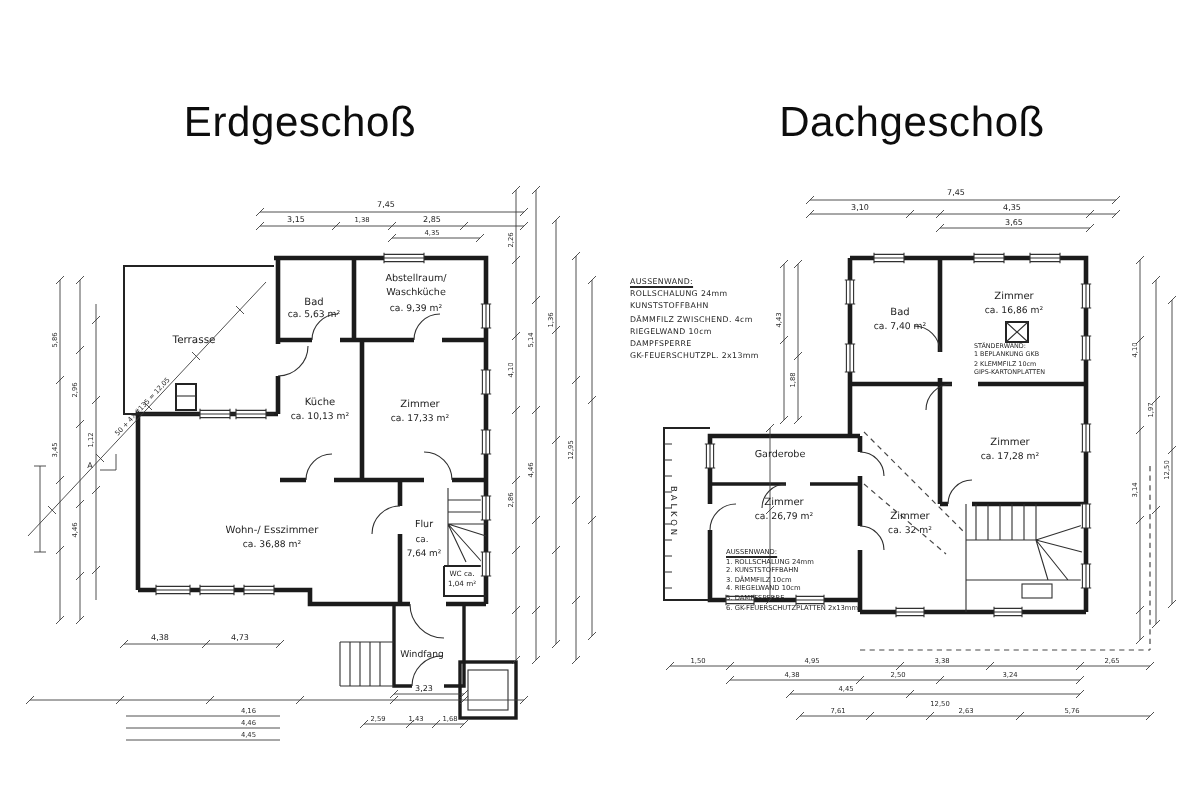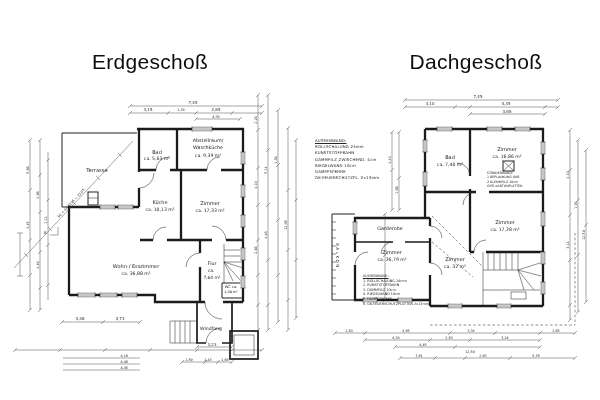--- a/index.html
+++ b/index.html
@@ -254,21 +254,21 @@
       <text class="dts" text-anchor="middle" transform="rotate(-90 390.5 160)" x="390.5" y="160">4,43</text>
       <text class="dts" text-anchor="middle" transform="rotate(-90 397.5 190)" x="397.5" y="190">1,88</text>
       <text class="dts" text-anchor="middle" transform="rotate(-90 568.5 175)" x="568.5" y="175">4,10</text>
       <text class="dts" text-anchor="middle" transform="rotate(-90 576.5 205)" x="576.5" y="205">1,97</text>
       <text class="dts" text-anchor="middle" transform="rotate(-90 568.5 245)" x="568.5" y="245">3,14</text>
       <text class="dts" text-anchor="middle" transform="rotate(-90 584.5 235)" x="584.5" y="235">12,50</text>
     </g>
   </svg>
 
   <div class="title" style="left:150px;top:50px;">Erdgeschoß</div>
-  <div class="title" style="left:476px;top:50px;text-align:center;">Dachgeschoß</div>
+  <div class="title" style="left:456px;top:50px;text-align:center;">Dachgeschoß</div>
 
   <span class="lbl" style="left:97px;top:171px;font-size:5.2px;">Terrasse</span>
   <span class="lbl" style="left:157px;top:152px;font-size:5px;">Bad</span>
   <span class="lbl" style="left:157px;top:159px;font-size:4.6px;">ca. 5,63 m²</span>
   <span class="lbl" style="left:208px;top:141px;font-size:4.8px;">Abstellraum/</span>
   <span class="lbl" style="left:208px;top:148px;font-size:4.8px;">Waschküche</span>
   <span class="lbl" style="left:208px;top:156px;font-size:4.6px;">ca. 9,39 m²</span>
   <span class="lbl" style="left:160px;top:202px;font-size:5px;">Küche</span>
   <span class="lbl" style="left:160px;top:210px;font-size:4.6px;">ca. 10,13 m²</span>
   <span class="lbl" style="left:210px;top:203px;font-size:5px;">Zimmer</span>

